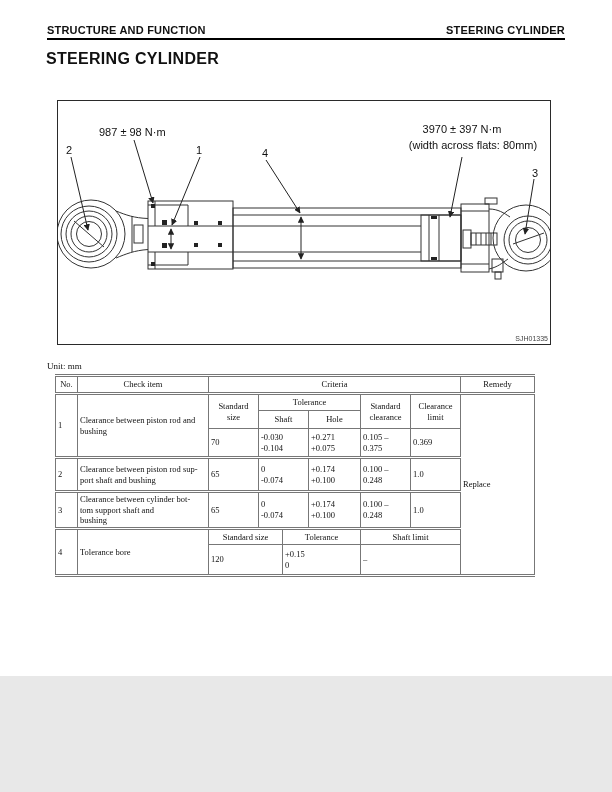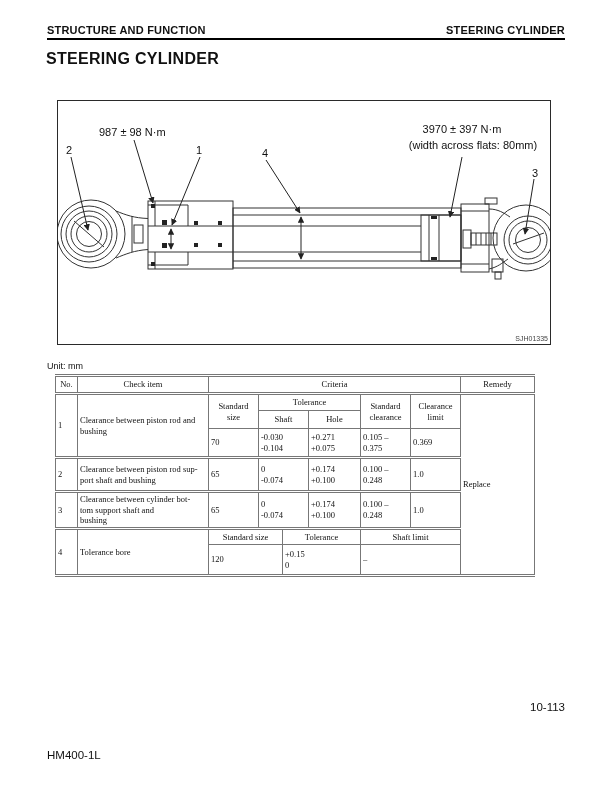--- a/index.html
+++ b/index.html
@@ -1,30 +1,30 @@
 <!DOCTYPE html>
 <html><head>
 <meta charset="utf-8">
 <style>
   html,body{margin:0;padding:0;background:#e8e8e8;}
   .page{
-    position:relative;width:612px;height:792px;background:#ffffff;
+    position:relative;width:612px;height:676px;background:#ffffff;
     font-family:"Liberation Sans",sans-serif;color:#111;overflow:hidden;
     margin:0 auto;
   }
   
   .hdr-left{position:absolute;left:47px;top:24px;font-size:11px;font-weight:bold;letter-spacing:.2px;}
   .hdr-right{position:absolute;right:47px;top:24px;font-size:11px;font-weight:bold;letter-spacing:.2px;}
   .hdr-rule{position:absolute;left:47px;top:38px;width:518px;height:2px;background:#000;}
   .page-title{position:absolute;left:46px;top:50px;font-size:16px;font-weight:bold;letter-spacing:.3px;}
   
   .fig-box{position:absolute;left:57px;top:100px;width:492px;height:243px;border:1px solid #2a2a2a;text-align:center;}
   .fig-box svg{display:block;}
   
-  .unit-label{position:absolute;left:47px;top:361px;font-family:Liberation Sans, sans-serif;font-size:9px;}
+  .unit-label{position:absolute;left:47px;top:361px;font-family:Liberation Serif, serif;font-size:9px;}
   table.spec{
     position:absolute;left:55px;top:374px;width:479px;
     border-collapse:collapse;table-layout:fixed;
     font-family:"Liberation Serif",serif;font-size:8.5px;line-height:1.25;color:#111;
     border-left:1px solid #777;border-right:1px solid #777;
     border-top:3px double #777;border-bottom:3px double #777;
   }
   table.spec th,table.spec td{
     border:1px solid #777;padding:0 2px;vertical-align:middle;
     font-weight:normal;white-space:pre-line;overflow:hidden;

